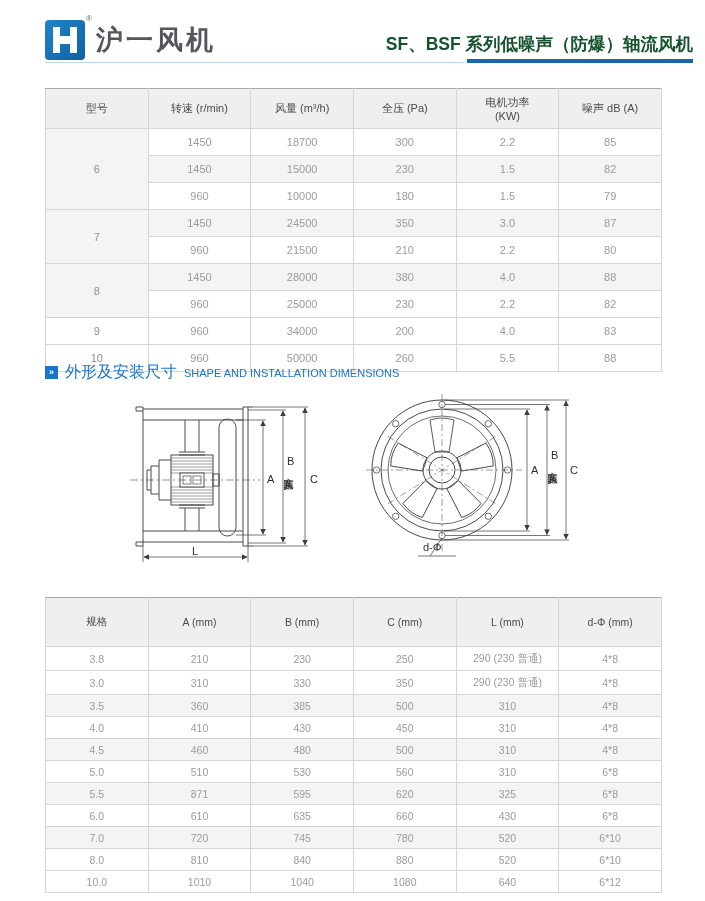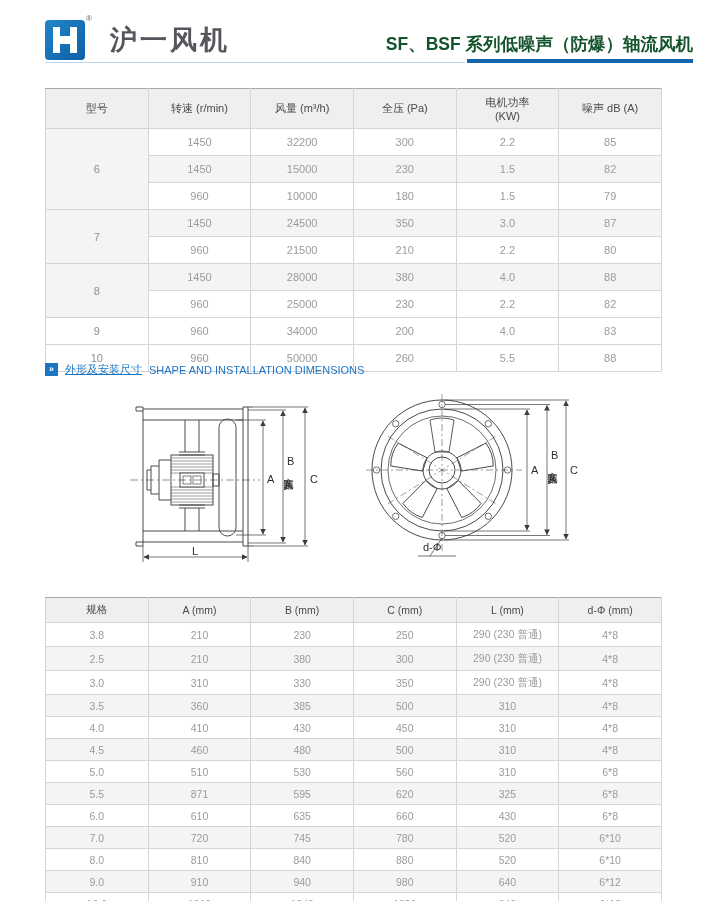--- a/index.html
+++ b/index.html
@@ -1,20 +1,20 @@
 <!DOCTYPE html>
 <html><head>
 <meta charset="utf-8">
 <style>
   html,body{margin:0;padding:0;background:#ffffff;}
   .page{position:relative;width:705px;height:901px;background:#fff;overflow:hidden;
         font-family:"Liberation Sans","DejaVu Sans",sans-serif;}
 
   
-  .brand{position:absolute;left:45px;top:20px;display:flex;align-items:center;gap:25px;}
+  .brand{position:absolute;left:45px;top:20px;display:flex;align-items:center;gap:11px;}
   .brand-icon{position:relative;width:40px;height:40px;border-radius:4px;
               background:linear-gradient(135deg,#2186c9 0%,#0d5fa6 100%);}
   .brand-icon .hl{position:absolute;left:8px;top:7px;width:7px;height:26px;background:#fff;}
   .brand-icon .hr{position:absolute;right:8px;top:7px;width:7px;height:26px;background:#fff;}
   .brand-icon .hc{position:absolute;left:8px;top:16px;width:24px;height:8px;background:#fff;}
   .brand-reg{position:absolute;left:86px;top:14px;font-size:8px;color:#666;}
   .brand-text{font-size:27px;font-weight:bold;color:#54565b;letter-spacing:3px;}
   .doc-title{position:absolute;right:12px;top:32px;color:#14532d;font-size:17.5px;font-weight:bold;}
   .divider-thin{position:absolute;left:45px;top:62px;width:420px;height:1px;background:#bcd6ec;}
   .divider-bar{position:absolute;right:12px;top:59px;width:226px;height:4px;background:#1467ae;}
@@ -24,28 +24,28 @@
   th,td{border:1px solid #d5d5d5;text-align:center;font-weight:normal;}
   thead th{background:#efefef;color:#4a4a4a;border-top:1px solid #a8a8a8;}
   td{color:#9b9b9b;}
   tr.shaded td{background:#f4f4f4;}
   td.model-cell{background:#fff;color:#8f8f8f;}
   td.model-cell.shaded{background:#f4f4f4;}
   .tbl-perf{position:absolute;left:45px;top:88px;font-size:11px;}
   .tbl-perf th{padding:6px 20px;}
   .tbl-perf td{padding:7px 2px;}
   .tbl-dim{position:absolute;left:45px;top:597px;font-size:10.5px;}
-  .tbl-dim th{padding:5px 2px;}
+  .tbl-dim th{padding:17px 2px;}
   .tbl-dim td{padding:4.5px 2px;}
 
   
   .section-heading{position:absolute;left:45px;top:362px;display:flex;align-items:center;gap:7px;}
   .section-icon{width:13px;height:13px;background:#1b74c4;color:#fff;font-size:9px;line-height:13px;
                 text-align:center;font-weight:bold;}
-  .section-title-zh{color:#1b74c4;font-size:11px;text-decoration:underline;}
+  .section-title-zh{color:#1b74c4;font-size:16px;}
   .section-title-en{color:#1b74c4;font-size:11px;text-align:center;}
 
   
   .diagrams{position:absolute;left:45px;top:390px;width:617px;height:200px;}
   .dwg{position:absolute;}
   .dwg svg{display:block;}
   .dwg-left{left:55px;top:4px;width:250px;height:180px;}
   .dwg-right{left:315px;top:0;width:240px;height:185px;}
   .dim-label{position:absolute;font-size:11px;color:#2e2e2e;line-height:1;}
   .vlabel{position:absolute;writing-mode:vertical-rl;text-orientation:upright;
@@ -77,21 +77,21 @@
           <th>风量 (m³/h)</th>
           <th>全压 (Pa)</th>
           <th>电机功率 (KW)</th>
           <th>噪声 dB (A)</th>
         </tr>
       </thead>
     <tbody id="perf-body">
         <tr>
           <td rowspan="3" class="model-cell shaded">6</td>
           <td>1450</td>
-          <td>32200</td>
+          <td>18700</td>
           <td>300</td>
           <td>2.2</td>
           <td>85</td>
         </tr>
         <tr class="shaded">
           <td>1450</td>
           <td>15000</td>
           <td>230</td>
           <td>1.5</td>
           <td>82</td>
@@ -278,28 +278,20 @@
       </thead>
     <tbody id="dim-body">
         <tr>
           <td>3.8</td>
           <td>210</td>
           <td>230</td>
           <td>250</td>
           <td>290 (230 普通)</td>
           <td>4*8</td>
         </tr>
-        <tr class="shaded">
-          <td>2.5</td>
-          <td>210</td>
-          <td>380</td>
-          <td>300</td>
-          <td>290 (230 普通)</td>
-          <td>4*8</td>
-        </tr>
         <tr>
           <td>3.0</td>
           <td>310</td>
           <td>330</td>
           <td>350</td>
           <td>290 (230 普通)</td>
           <td>4*8</td>
         </tr>
         <tr class="shaded">
           <td>3.5</td>
@@ -358,28 +350,20 @@
           <td>6*10</td>
         </tr>
         <tr>
           <td>8.0</td>
           <td>810</td>
           <td>840</td>
           <td>880</td>
           <td>520</td>
           <td>6*10</td>
         </tr>
-        <tr class="shaded">
-          <td>9.0</td>
-          <td>910</td>
-          <td>940</td>
-          <td>980</td>
-          <td>640</td>
-          <td>6*12</td>
-        </tr>
         <tr>
           <td>10.0</td>
           <td>1010</td>
           <td>1040</td>
           <td>1080</td>
           <td>640</td>
           <td>6*12</td>
         </tr>
       </tbody>
   </table>

